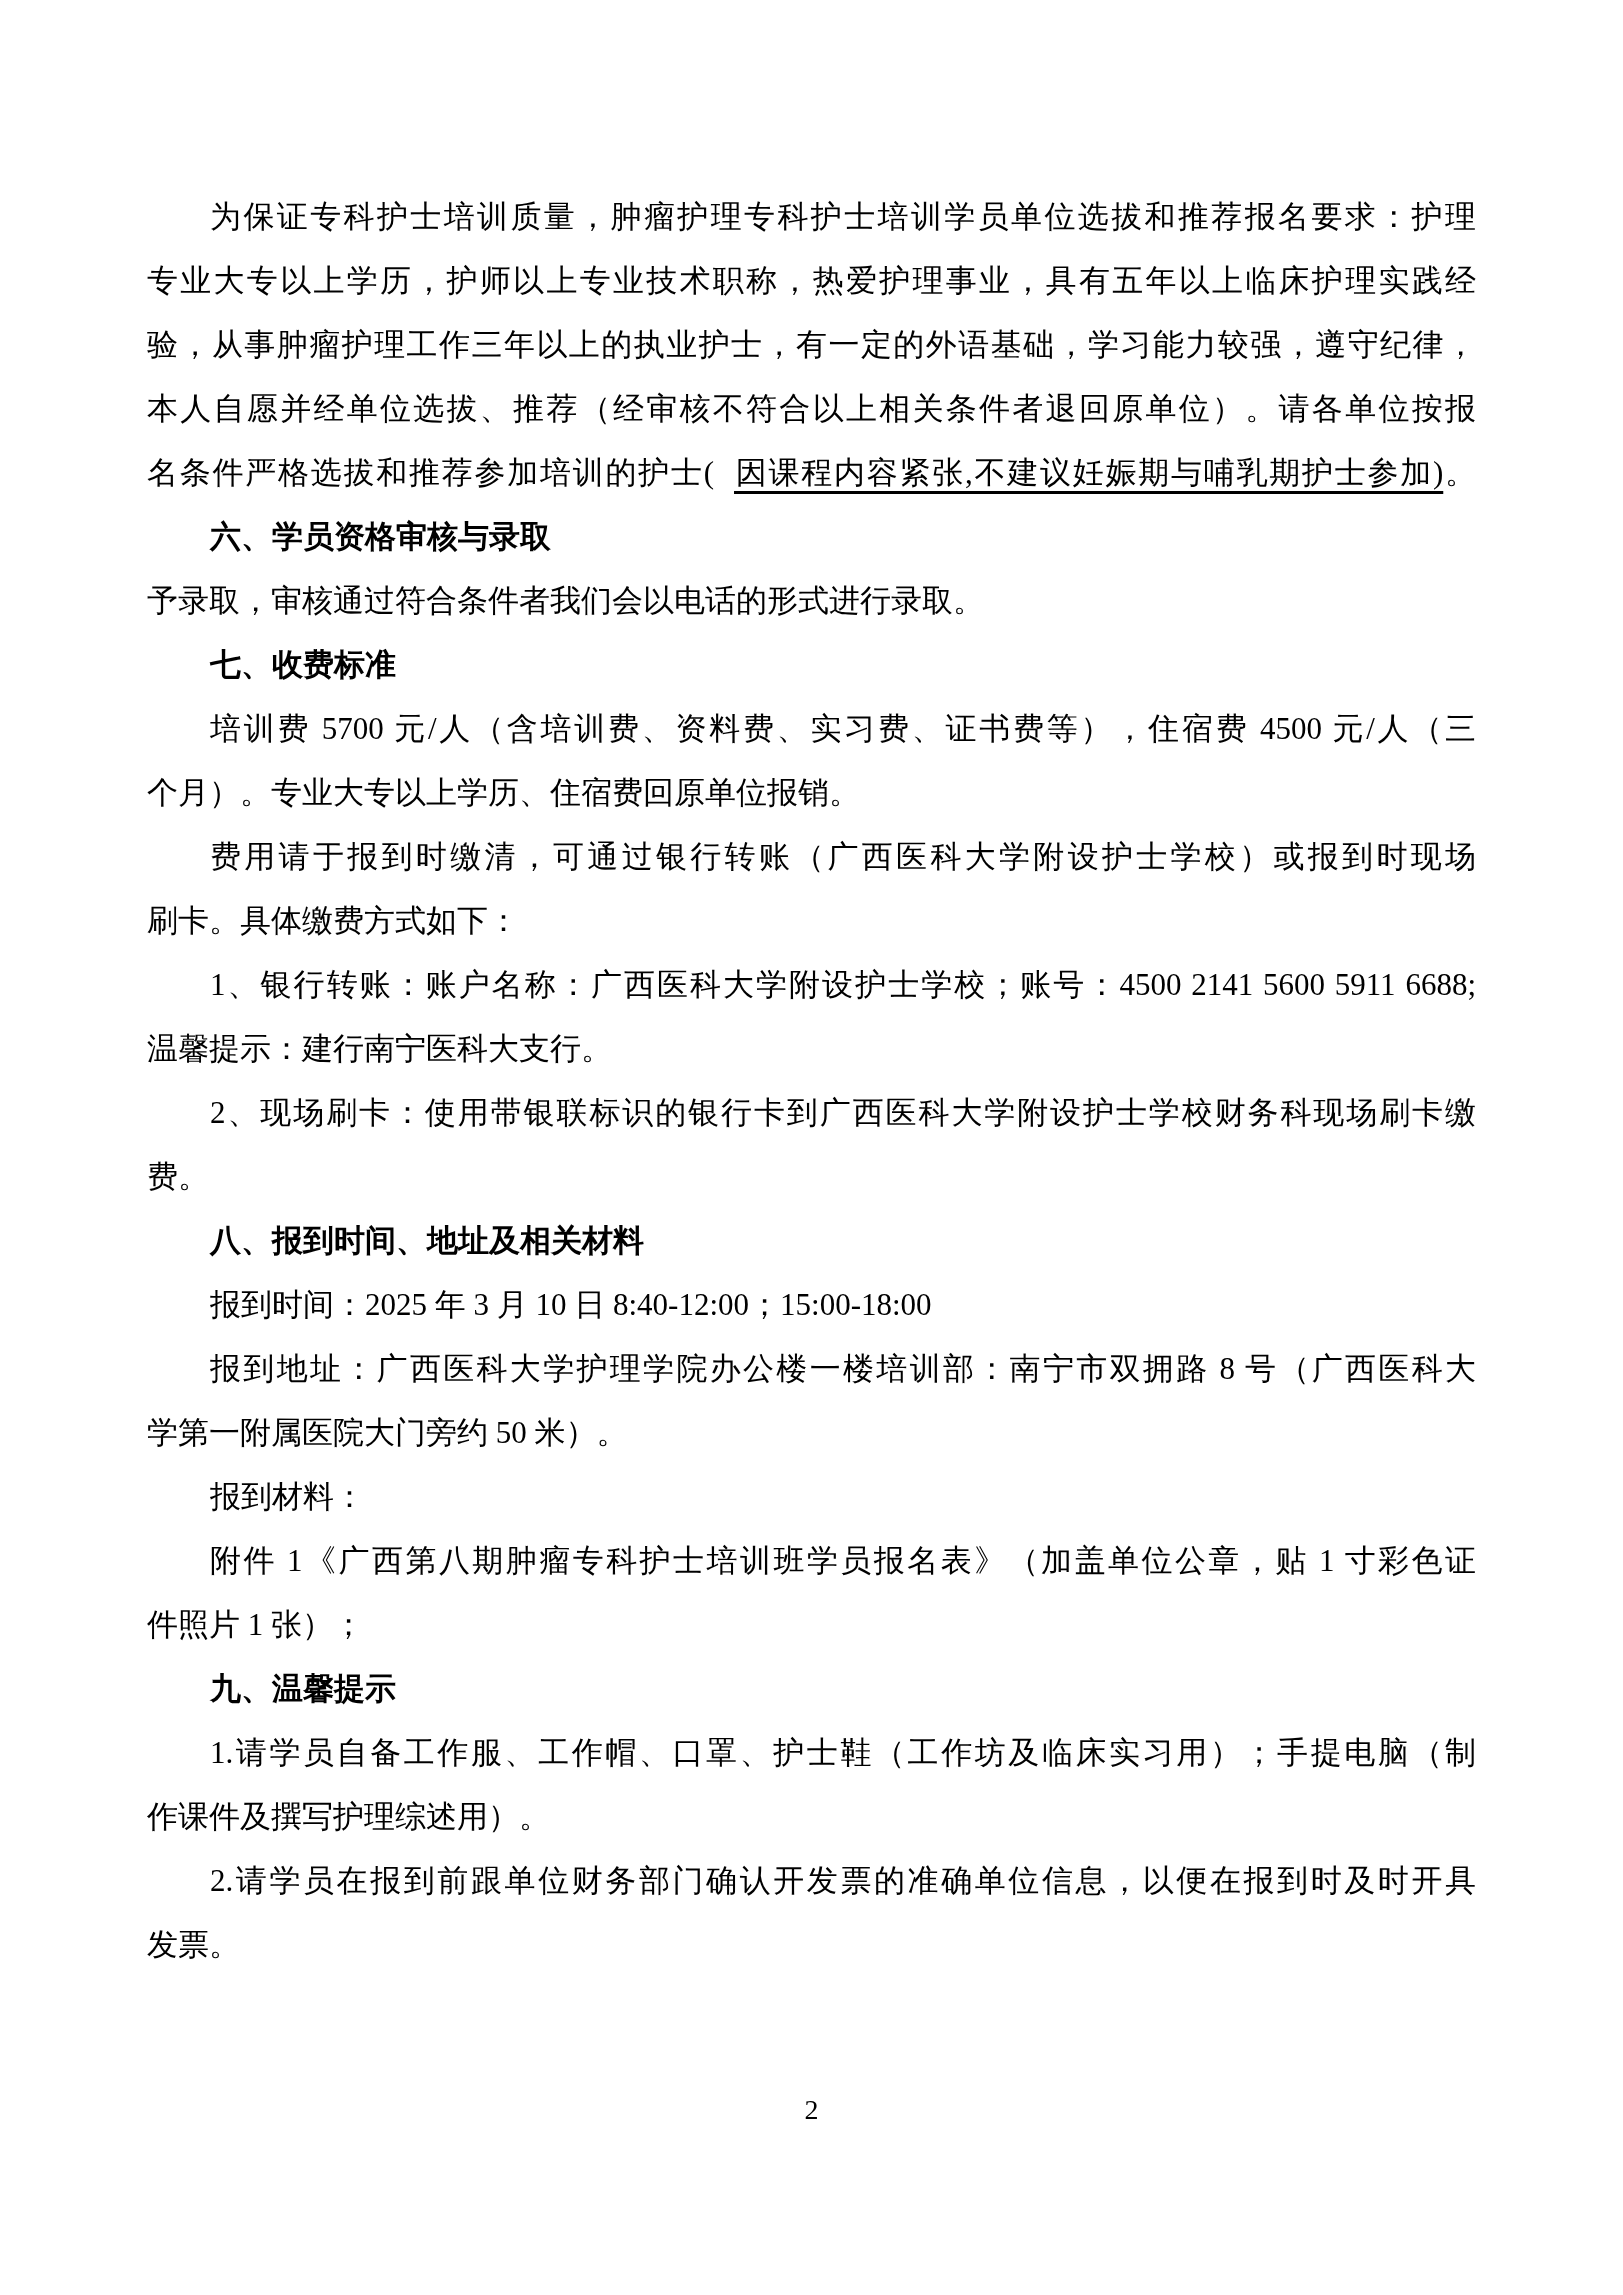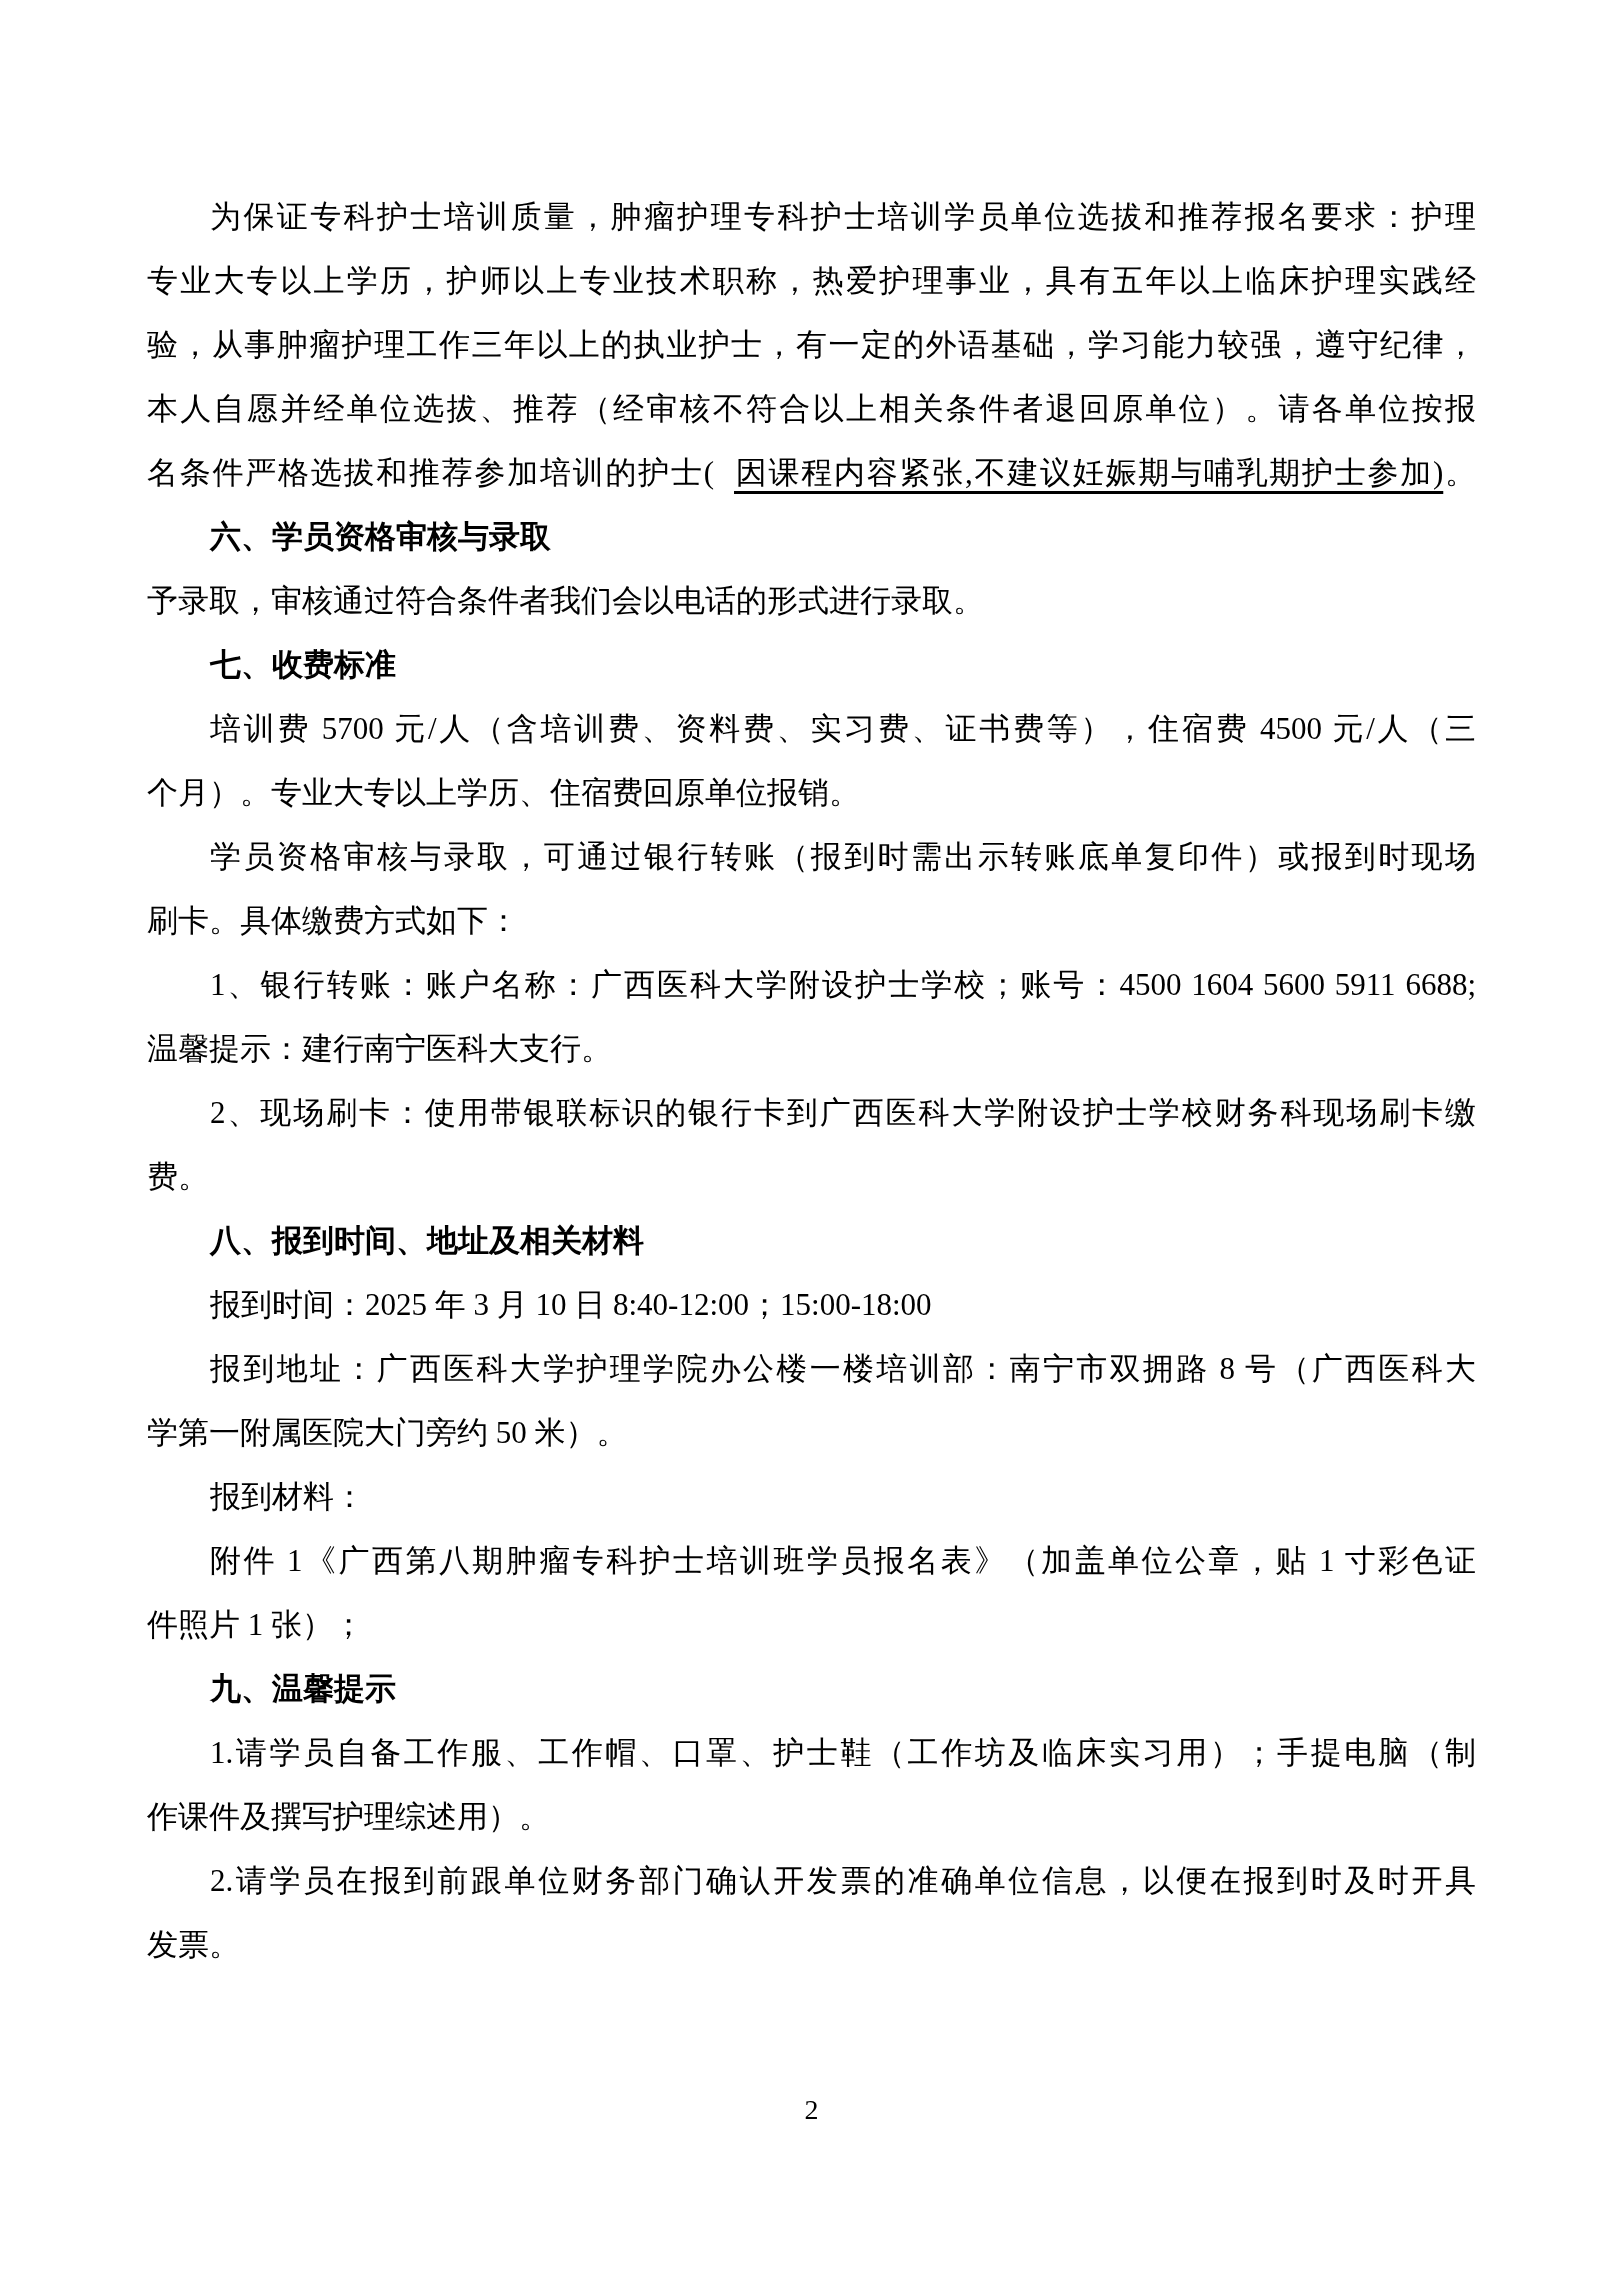--- a/index.html
+++ b/index.html
@@ -60,23 +60,23 @@
     <div class="ln jf">本人自愿并经单位选拔、推荐（经审核不符合以上相关条件者退回原单位）。请各单位按报</div>
 
     <div class="ln jf"><span>名条件严格选拔和推荐参加培训的护士(</span><span class="ul">因课程内容紧张,不建议妊娠期与哺乳期护士参加)</span><span>。</span></div>
 
     <div class="ln ind hd">六、学员资格审核与录取</div>
     <div class="ln">予录取，审核通过符合条件者我们会以电话的形式进行录取。</div>
 
     <div class="ln ind hd">七、收费标准</div>
     <div class="ln ind jf">培训费 5700 元/人（含培训费、资料费、实习费、证书费等），住宿费 4500 元/人（三</div>
     <div class="ln">个月）。专业大专以上学历、住宿费回原单位报销。</div>
-    <div class="ln ind jf">学员资格审核与录取，可通过银行转账（报到时需出示转账底单复印件）或报到时现场</div>
+    <div class="ln ind jf">费用请于报到时缴清，可通过银行转账（广西医科大学附设护士学校）或报到时现场</div>
     <div class="ln">刷卡。具体缴费方式如下：</div>
-    <div class="ln ind jf">1、银行转账：账户名称：广西医科大学附设护士学校；账号：4500 1604 5600 5911 6688;</div>
+    <div class="ln ind jf">1、银行转账：账户名称：广西医科大学附设护士学校；账号：4500 2141 5600 5911 6688;</div>
     <div class="ln">温馨提示：建行南宁医科大支行。</div>
     <div class="ln ind jf">2、现场刷卡：使用带银联标识的银行卡到广西医科大学附设护士学校财务科现场刷卡缴</div>
     <div class="ln">费。</div>
 
     <div class="ln ind hd">八、报到时间、地址及相关材料</div>
     <div class="ln ind">报到时间：2025 年 3 月 10 日 8:40-12:00；15:00-18:00</div>
     <div class="ln ind jf">报到地址：广西医科大学护理学院办公楼一楼培训部：南宁市双拥路 8 号（广西医科大</div>
     <div class="ln">学第一附属医院大门旁约 50 米）。</div>
     <div class="ln ind">报到材料：</div>
     <div class="ln ind jf">附件 1《广西第八期肿瘤专科护士培训班学员报名表》（加盖单位公章，贴 1 寸彩色证</div>

